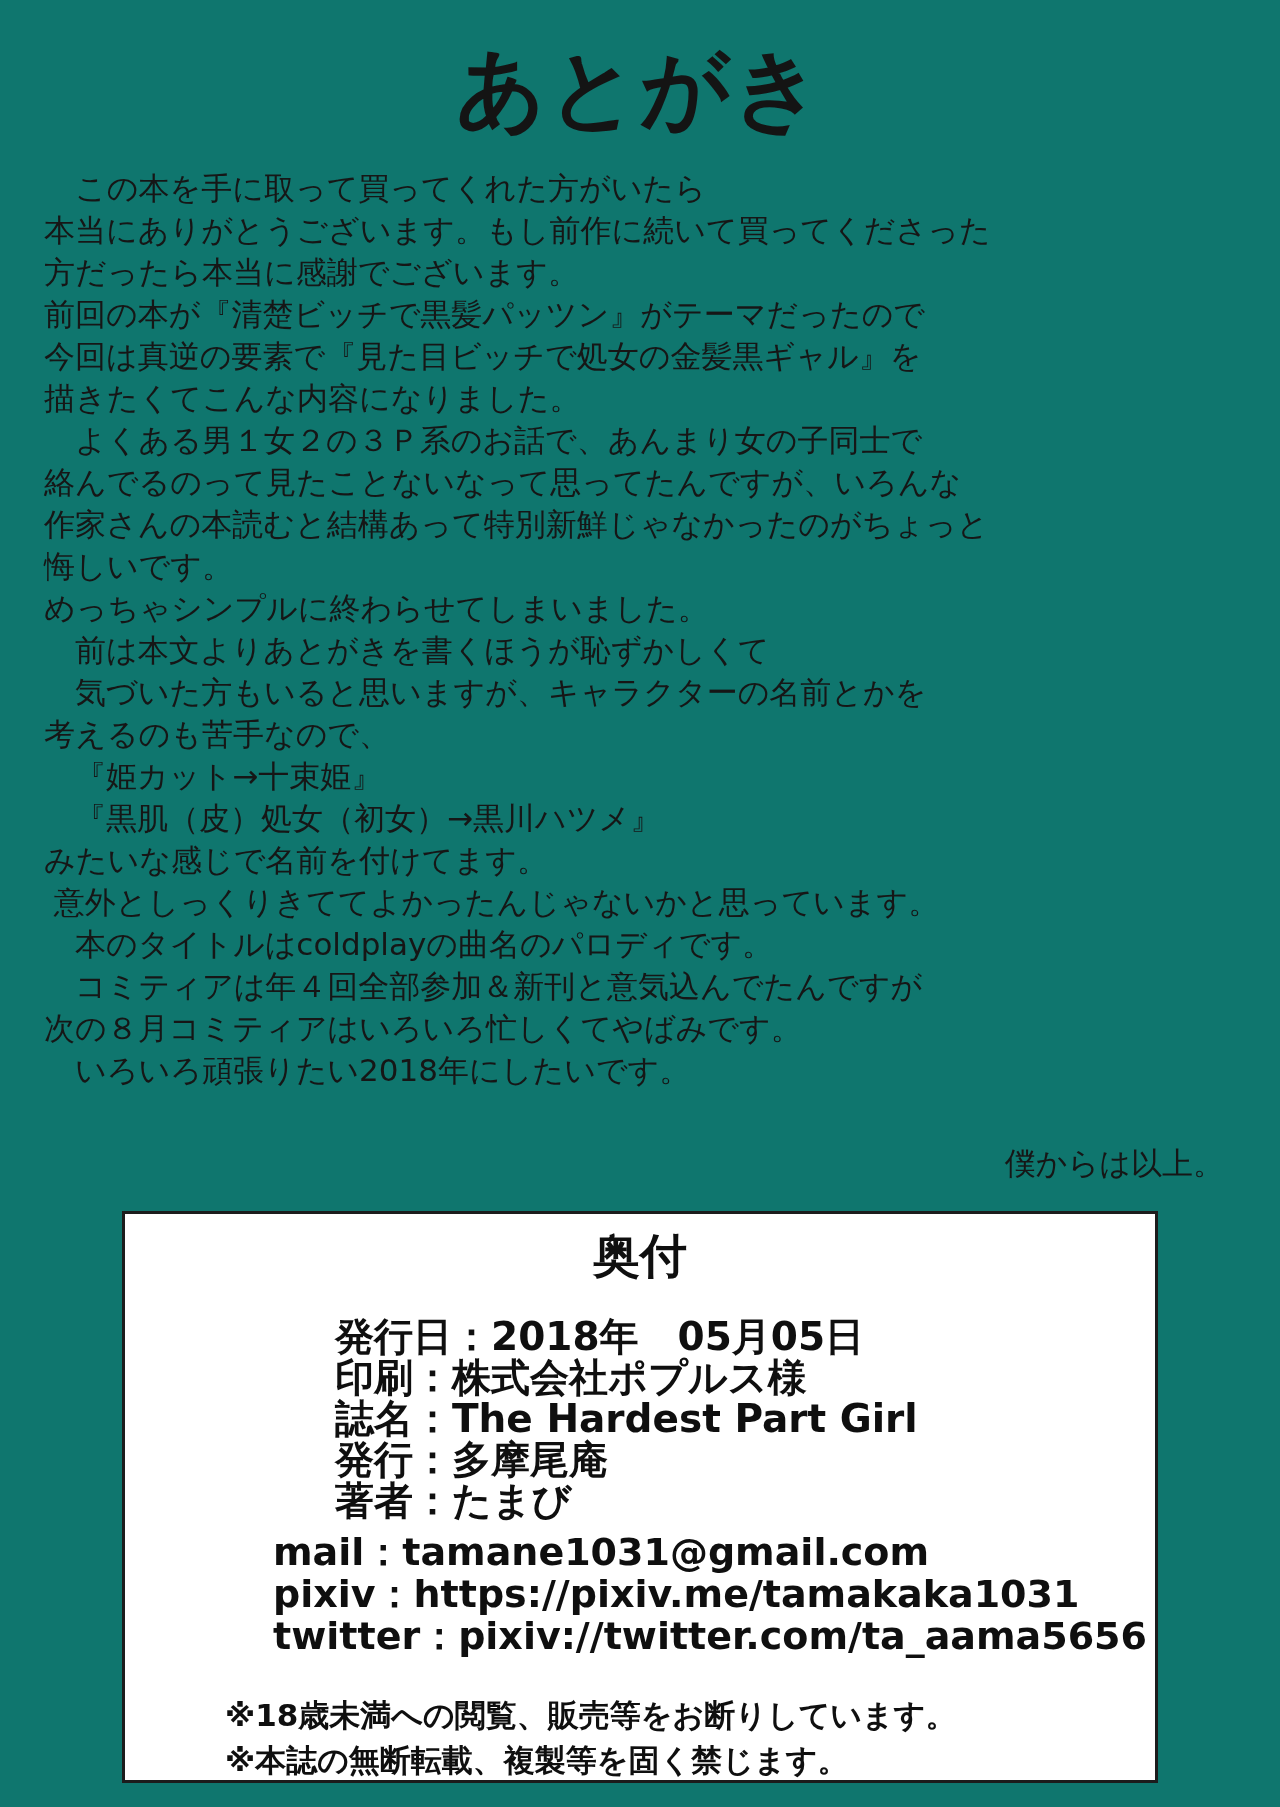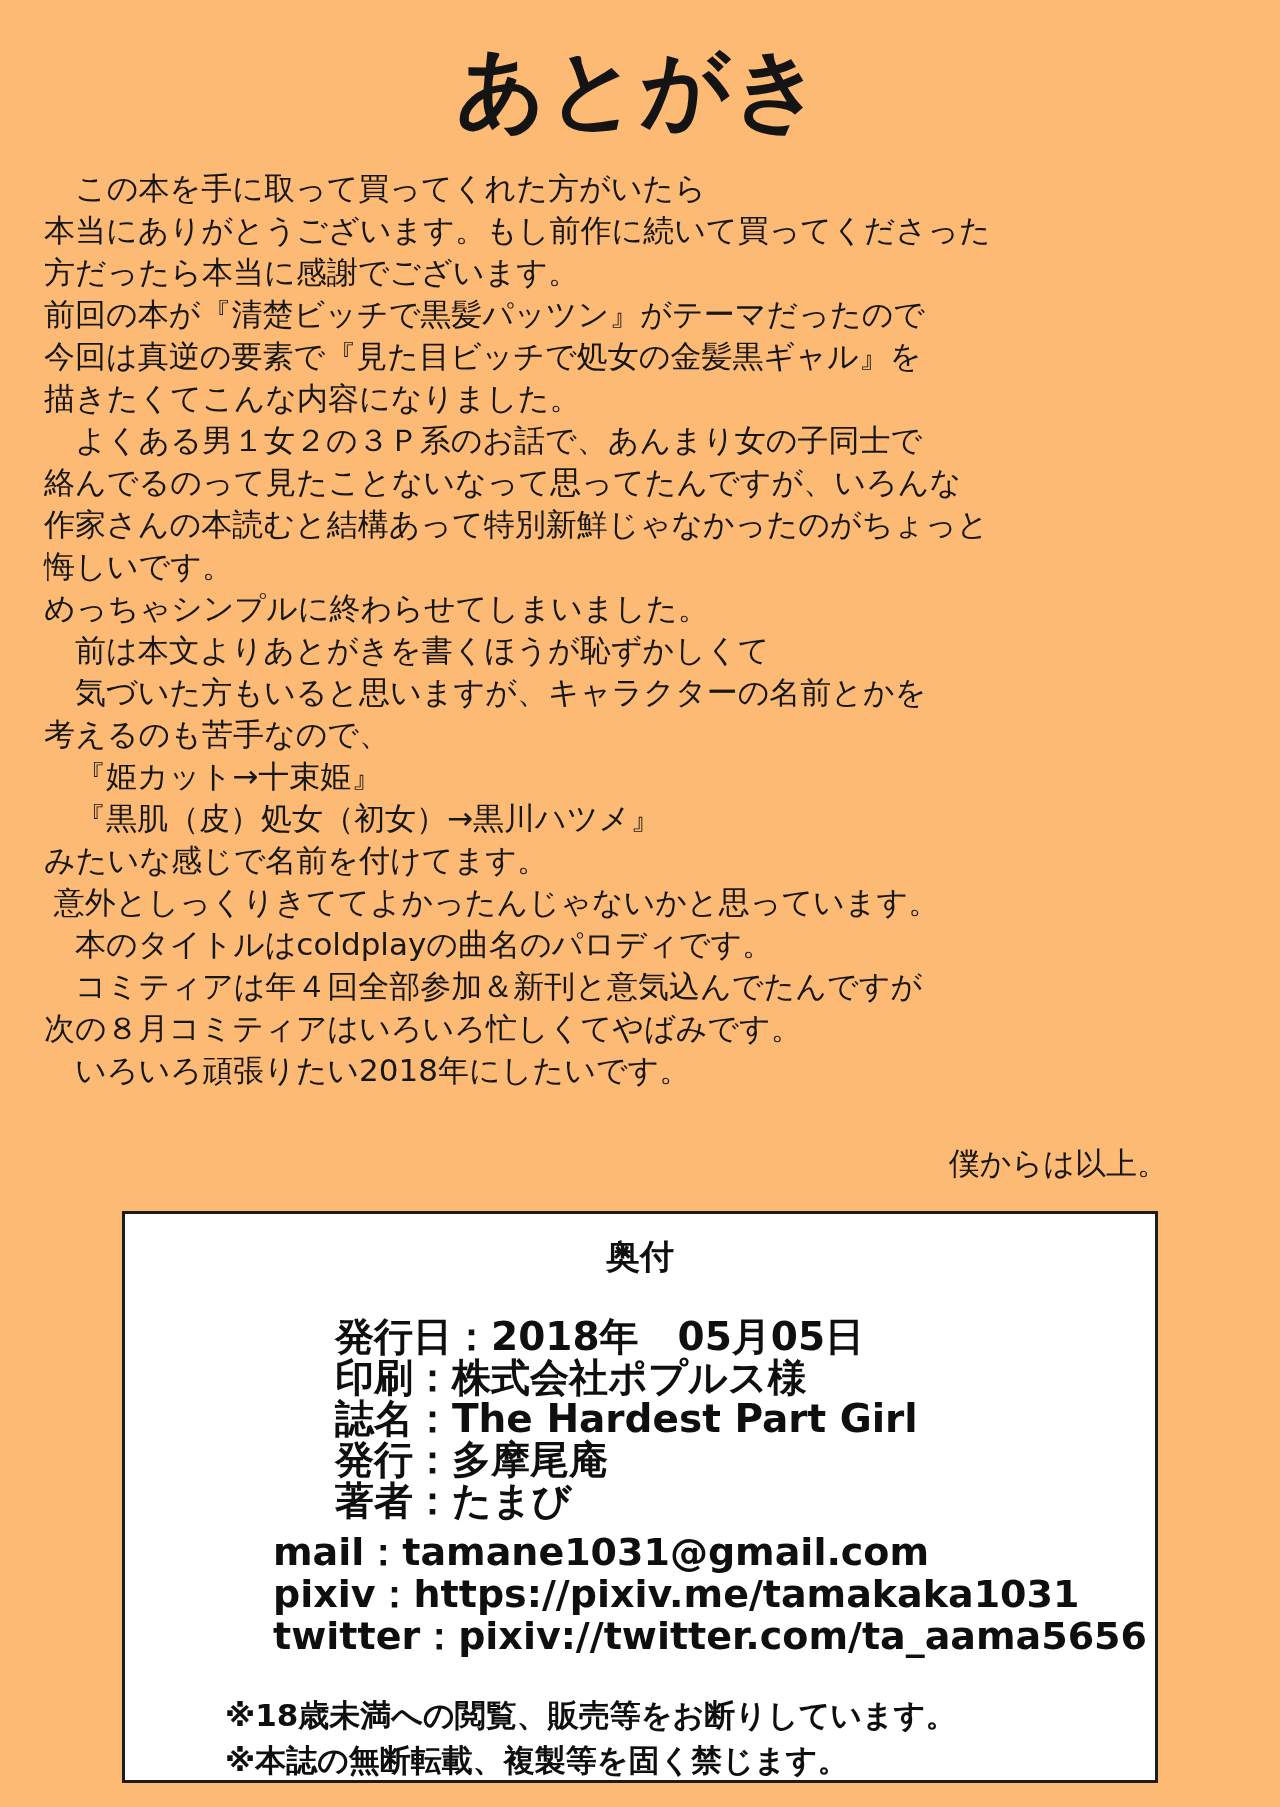--- a/index.html
+++ b/index.html
@@ -6,21 +6,21 @@
     margin: 0;
     padding: 0;
     background: #ffffff;
     font-family: "DejaVu Sans", "Liberation Sans", sans-serif;
     color: #111111;
   }
   .page {
     position: relative;
     width: 1280px;
     height: 1807px;
-    background: #fdba74;
+    background: #0f766e;
     overflow: hidden;
     box-sizing: border-box;
   }
   .page-title {
     margin: 0;
     padding-top: 38px;
     text-align: center;
     font-size: 88px;
     line-height: 1.15;
     font-weight: bold;
@@ -32,40 +32,40 @@
     font-size: 31px;
     line-height: 42px;
     font-weight: normal;
     color: #161616;
   }
   .afterword .line {
     white-space: pre-wrap;
     min-height: 42px;
   }
   .closing {
-    margin: 52px 112px 0 0;
+    margin: 52px 56px 0 0;
     text-align: right;
     font-size: 31px;
     line-height: 40px;
     color: #161616;
     white-space: pre-wrap;
   }
   .colophon {
     box-sizing: border-box;
     margin: 28px 0 0 122px;
     width: 1036px;
     height: 572px;
     border: 3px solid #1c1c1c;
     background: #ffffff;
     padding-top: 14px;
   }
   .colophon-title {
     margin: 0;
     text-align: center;
-    font-size: 34px;
+    font-size: 47px;
     line-height: 56px;
     font-weight: bold;
     color: #0f0f0f;
   }
   .colophon-details {
     margin: 32px 0 0 210px;
     font-size: 39px;
     line-height: 41px;
     font-weight: bold;
     color: #0f0f0f;

